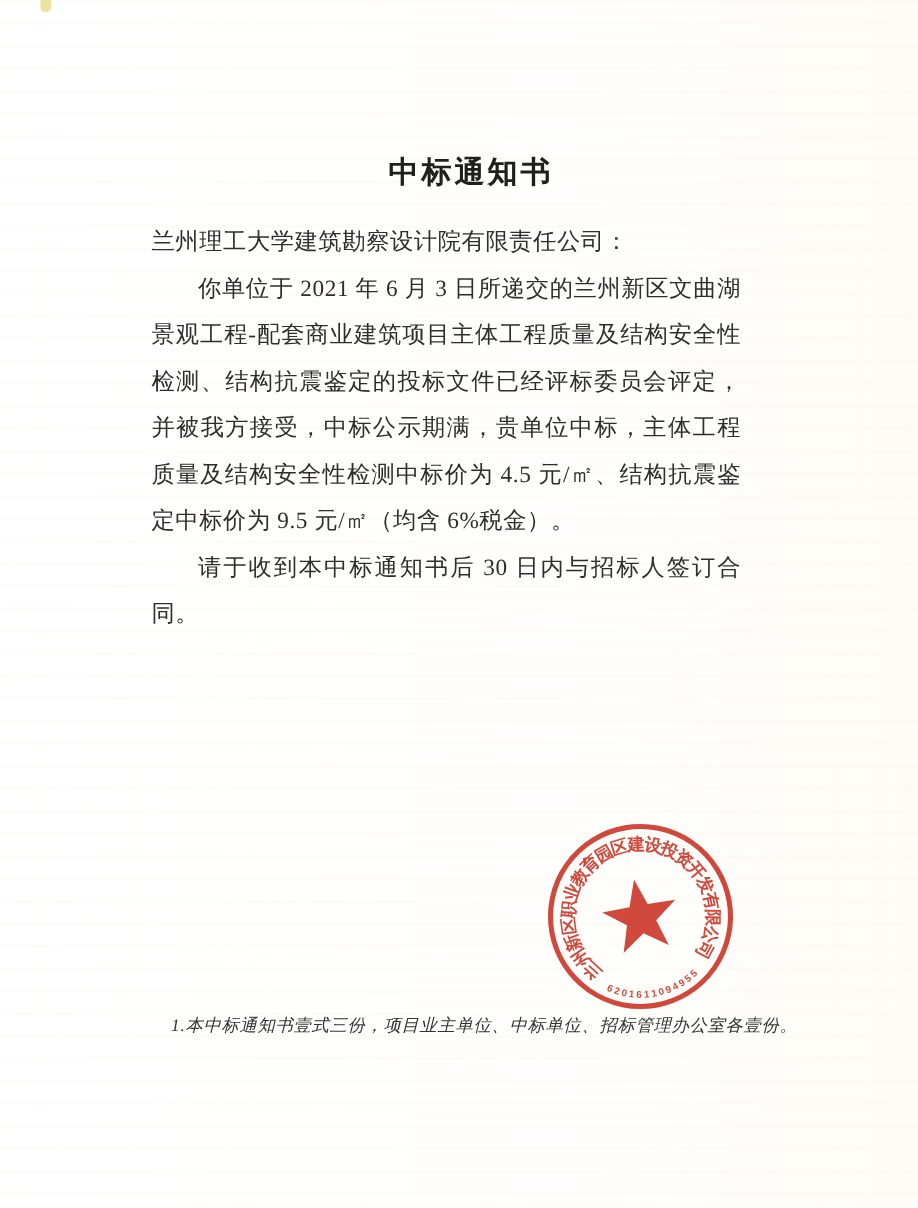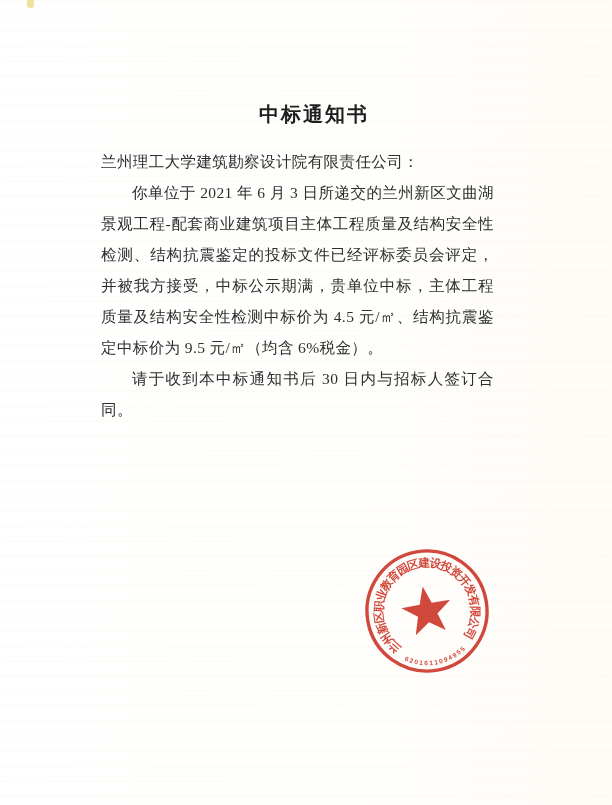--- a/index.html
+++ b/index.html
@@ -113,14 +113,15 @@
           <text x="80.02" y="121.54" fill="#c9281b" font-size="6.5" text-anchor="middle" dominant-baseline="middle" font-family="&quot;Liberation Sans&quot;, sans-serif" font-weight="bold" transform="rotate(-11.0 80.02 121.54)">9</text>
           <text x="84.91" y="120.34" fill="#c9281b" font-size="6.5" text-anchor="middle" dominant-baseline="middle" font-family="&quot;Liberation Sans&quot;, sans-serif" font-weight="bold" transform="rotate(-16.5 84.91 120.34)">4</text>
           <text x="89.67" y="118.68" fill="#c9281b" font-size="6.5" text-anchor="middle" dominant-baseline="middle" font-family="&quot;Liberation Sans&quot;, sans-serif" font-weight="bold" transform="rotate(-22.0 89.67 118.68)">9</text>
           <text x="94.24" y="116.57" fill="#c9281b" font-size="6.5" text-anchor="middle" dominant-baseline="middle" font-family="&quot;Liberation Sans&quot;, sans-serif" font-weight="bold" transform="rotate(-27.5 94.24 116.57)">5</text>
           <text x="98.59" y="114.03" fill="#c9281b" font-size="6.5" text-anchor="middle" dominant-baseline="middle" font-family="&quot;Liberation Sans&quot;, sans-serif" font-weight="bold" transform="rotate(-33.0 98.59 114.03)">5</text>
         </g>
     </svg>
   </div>
 
   <div class="footer-notes">
+    <div class="note">1.本中标通知书壹式三份，项目业主单位、中标单位、招标管理办公室各壹份。</div>
   </div>
 </div>
 
 </body></html>

